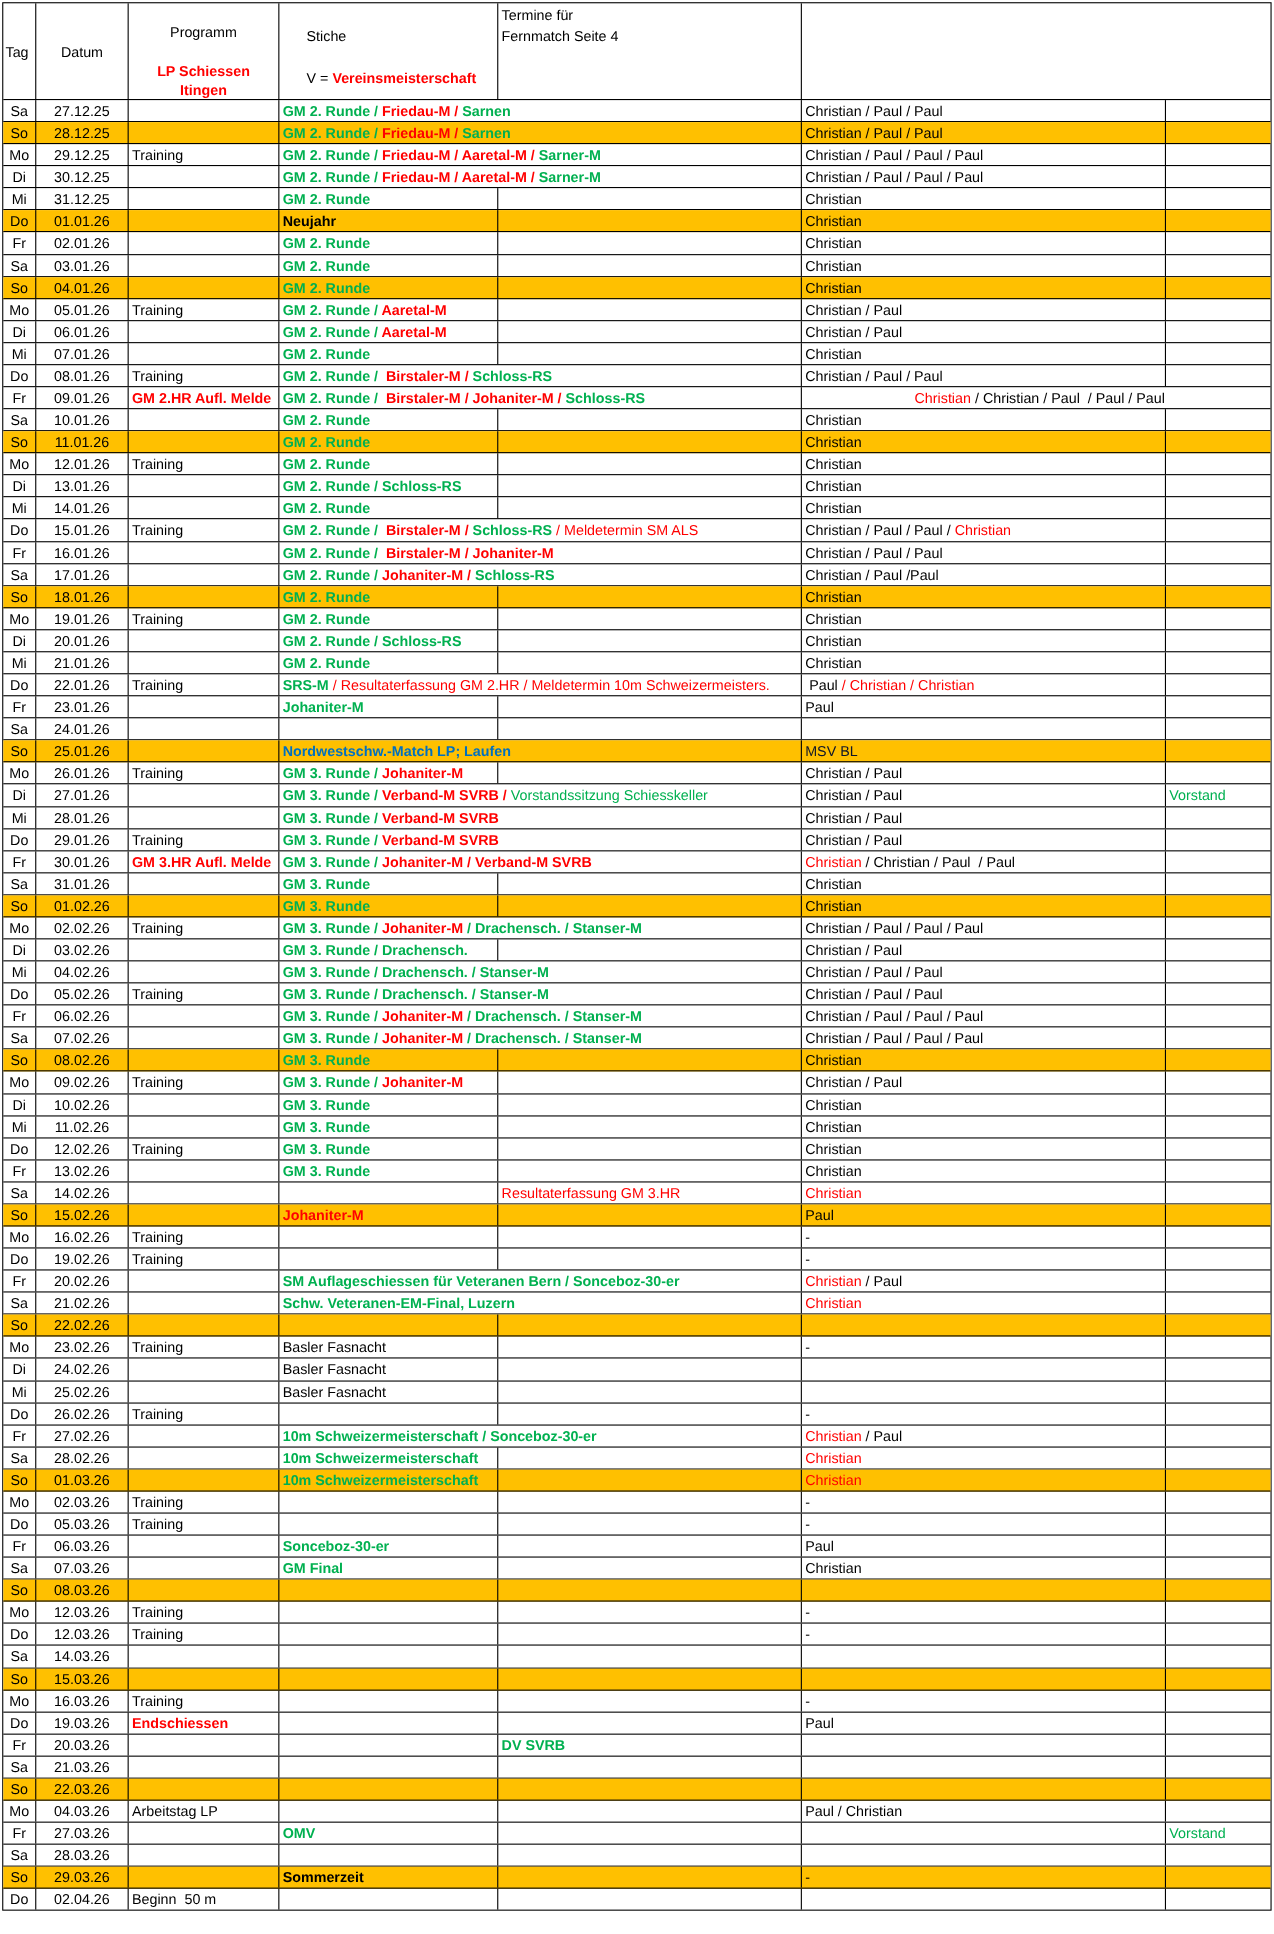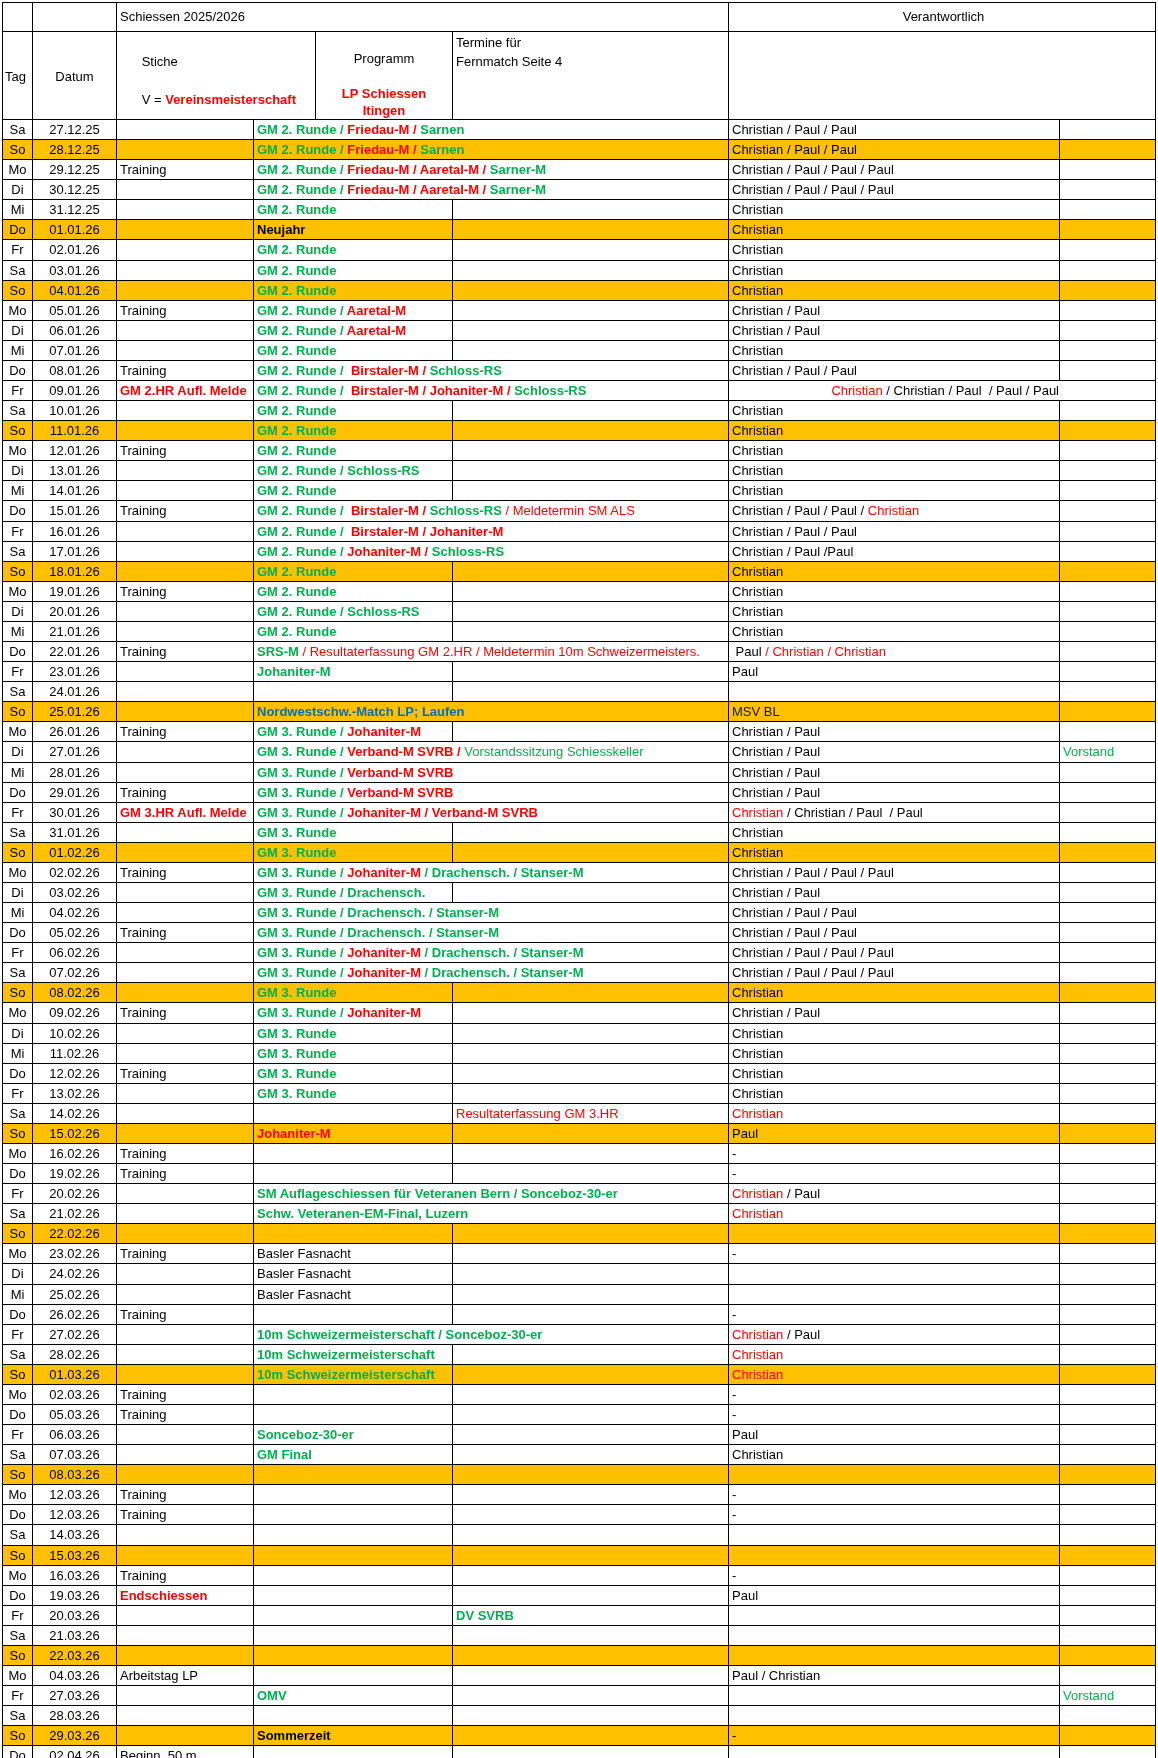--- a/index.html
+++ b/index.html
@@ -39,40 +39,34 @@
   .s-rb{color:#FF0000;font-weight:bold;}
   .s-g{color:#00B050;}
   .s-gb{color:#00B050;font-weight:bold;}
   .s-b{color:#0f172a;}
   .s-bb{color:#0070C0;font-weight:bold;}
 </style>
 </head>
 <body>
 
 <div id="sheet">
-  <div class="row rowA">
-    <div class="c tag"></div>
-    <div class="c datum"></div>
-    <div class="c titleCell">Schiessen 2025/2026</div>
-    <div class="c vheadCell">Verantwortlich</div>
-  </div>
   <div class="row rowB">
     <div class="c tagHead">Tag</div>
     <div class="c datumHead">Datum</div>
-    <div class="c stHead">
-      <span>Stiche</span><br>
-      <span>V = </span><span class="red-bold">Vereinsmeisterschaft</span>
-    </div>
     <div class="c progHead">
       <span>Programm</span><br>
       <span class="red-bold">LP Schiessen
 Itingen
 Mo &amp; Do 18:00 -
 20:00</span>
     </div>
+    <div class="c stHead">
+      <span>Stiche</span><br>
+      <span>V = </span><span class="red-bold">Vereinsmeisterschaft</span>
+    </div>
     <div class="c teHead">Termine für
 Fernmatch Seite 4</div>
     <div class="c extra"></div>
   </div>
   <div id="tbody">
       <div class="row m">
     <div class="c tag">Sa</div>
     <div class="c datum">27.12.25</div>
     <div class="c prog"></div>
     <div class="c stiche"><span class="s-gb">GM 2. Runde / </span><span class="s-rb">Friedau-M / </span><span class="s-gb">Sarnen</span></div>

